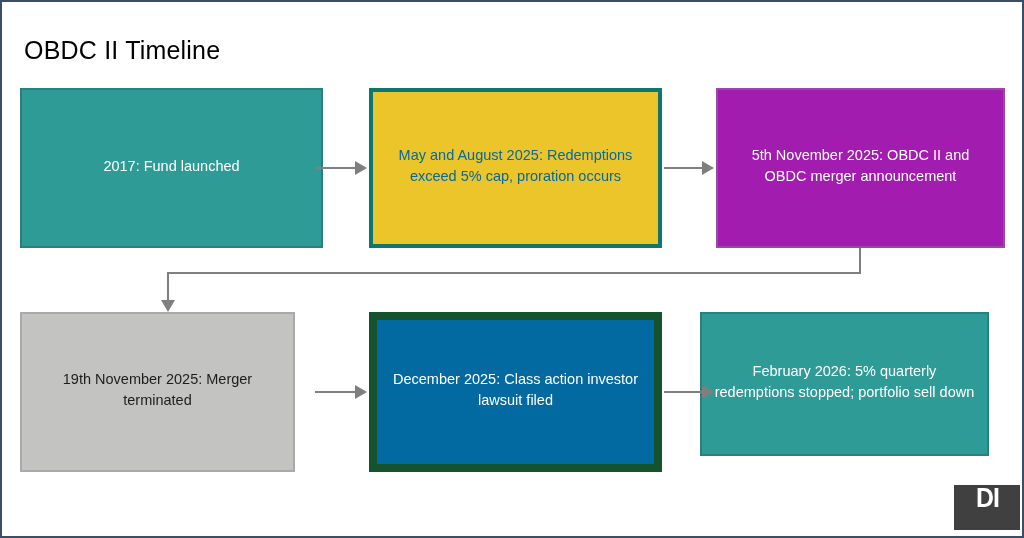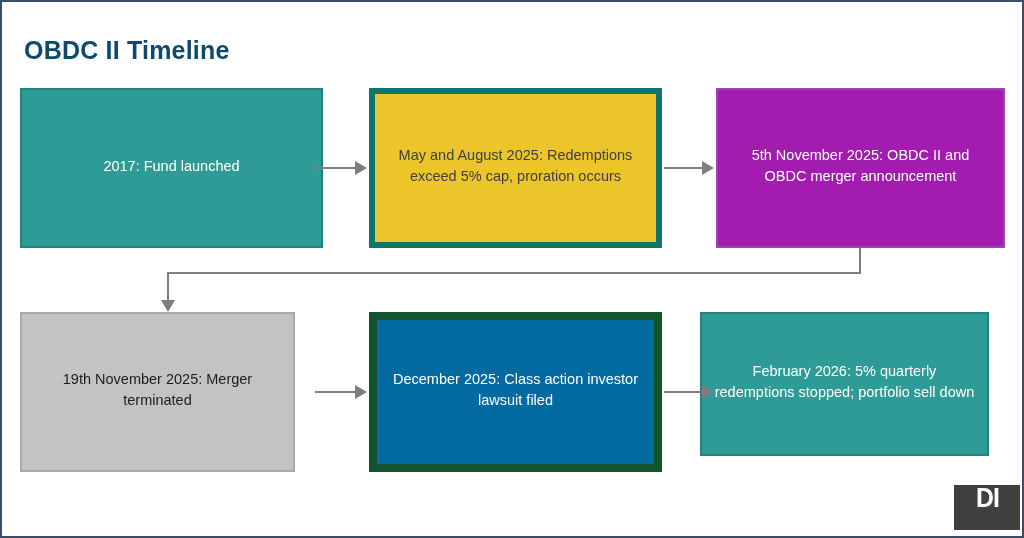--- a/index.html
+++ b/index.html
@@ -15,43 +15,43 @@
     box-sizing: border-box;
     border: 2px solid #3c4d6b;
     overflow: hidden;
     font-family: "Liberation Sans", sans-serif;
   }
   #title {
     position: absolute;
     left: 22px;
     top: 34px;
     font-size: 25px;
-    font-weight: 700;
+    font-weight: 400;
     letter-spacing: 0.2px;
-    color: #0c4a6e;
+    color: #000000;
     white-space: nowrap;
   }
   .node {
     position: absolute;
     box-sizing: border-box;
     display: flex;
     align-items: center;
     justify-content: center;
     text-align: center;
     font-size: 14.5px;
     line-height: 1.42;
     padding: 0 12px;
   }
   .node .label {
     display: block;
     width: 100%;
     transform: translateY(-2px);
   }
   .node.teal   { background: #2f9b97; border: 2px solid #28817e; color: #ffffff; }
-  .node.yellow { background: #ebc529; border: 6px solid #0f766e; color: #404040; }
+  .node.yellow { background: #ebc529; border: 4px solid #0f766e; color: #0369a1; }
   .node.purple { background: #a21caf; border: 2px solid #9b46a9; color: #ffffff; }
   .node.gray   { background: #c3c3c2; border: 2px solid #a9a9a8; color: #1d1d1d; }
   .node.orange { background: #0369a1; border: 8px solid #14532d; color: #ffffff; }
 
   
   .conn-line {
     position: absolute;
     background: #7f7f7f;
   }
   .conn-h { height: 2px; }

